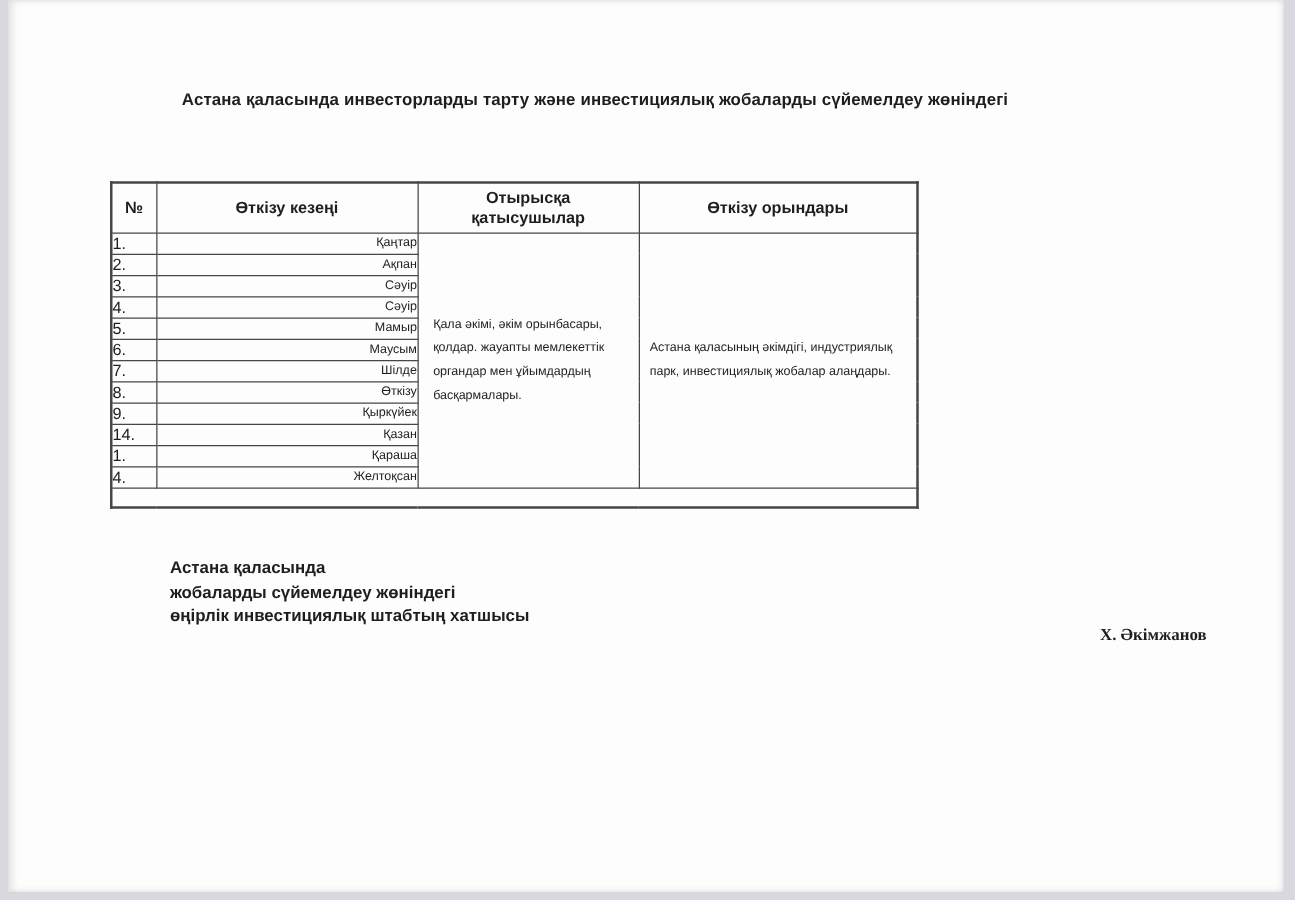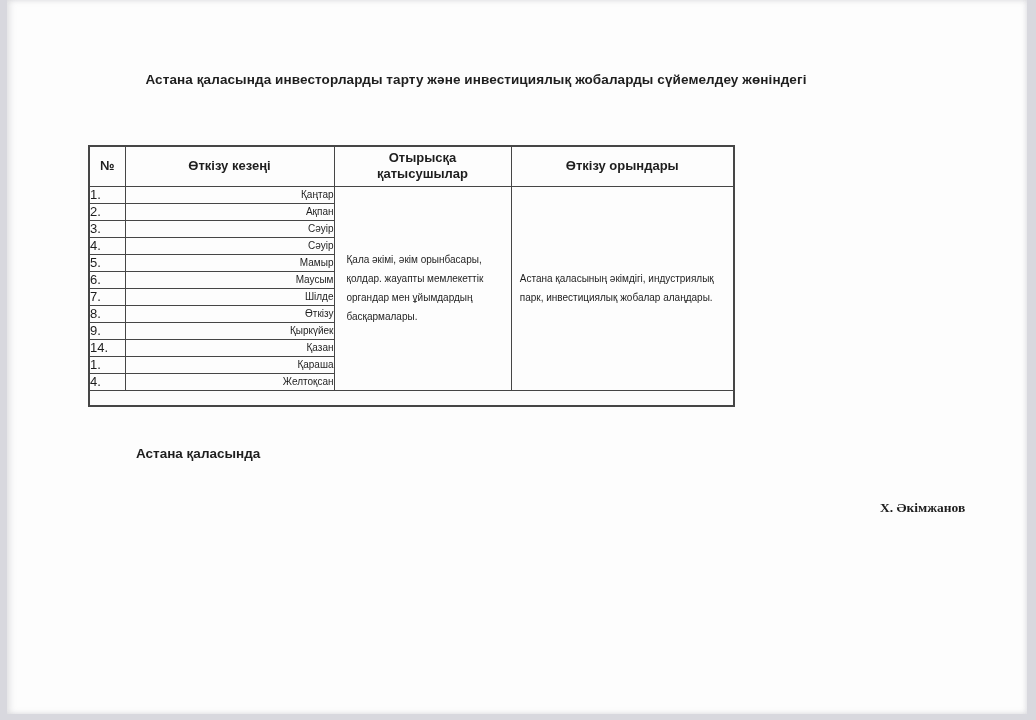--- a/index.html
+++ b/index.html
@@ -181,16 +181,18 @@
         <td class="month-cell">Желтоқсан</td>
       </tr>
       <tr class="empty-row">
         <td colspan="4"></td>
       </tr>
     </tbody>
   </table>
 
   <div class="signatory">
     <div>Астана қаласында</div>
+    <div>жобаларды сүйемелдеу жөніндегі</div>
+    <div>өңірлік инвестициялық штабтың хатшысы</div>
   </div>
 
   <div class="signature-name">Х. Әкімжанов</div>
 </div>
 
 </body></html>

